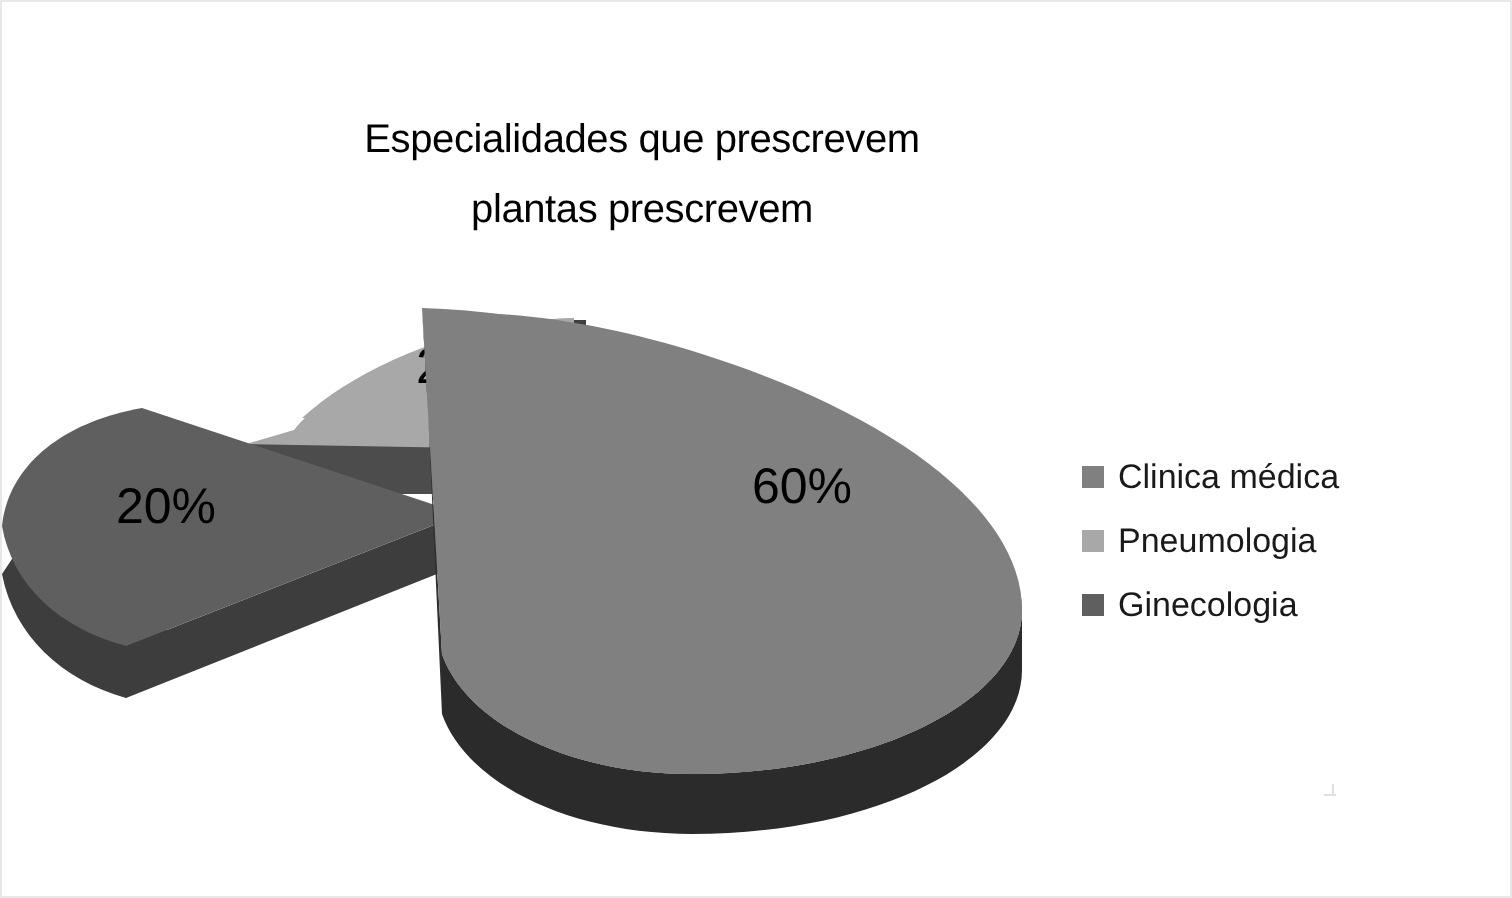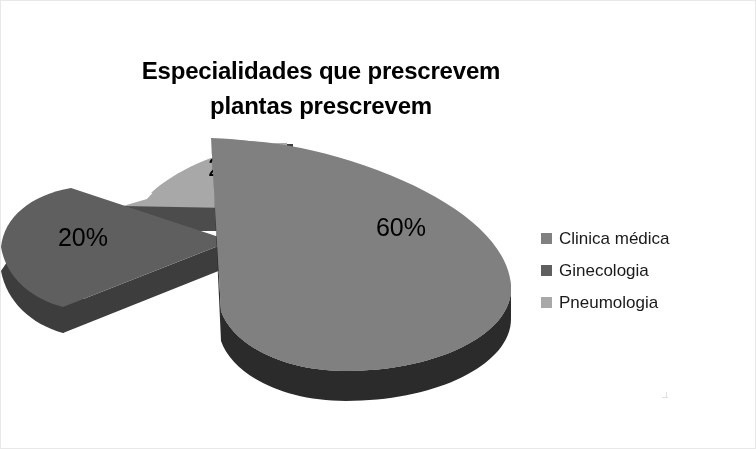--- a/index.html
+++ b/index.html
@@ -17,33 +17,33 @@
     overflow: hidden;
     font-family: "Liberation Sans", sans-serif;
   }
   #chart-title {
     position: absolute;
     left: 60px;
     top: 52px;
     width: 520px;
     text-align: center;
     font-family: "Liberation Sans", sans-serif;
-    font-size: 24px;
-    font-weight: bold;
+    font-size: 20px;
+    font-weight: normal;
     line-height: 35px;
     color: #000000;
     letter-spacing: -0.2px;
   }
   #chart-title .title-line {
     display: block;
   }
   #pie-area {
     position: absolute;
     left: 0px;
-    top: 120px;
+    top: 136px;
     width: 540px;
     height: 290px;
   }
   #pie-svg {
     display: block;
   }
   .slice-label {
     font-family: "Liberation Sans", sans-serif;
     font-size: 25px;
     fill: #000000;
@@ -155,27 +155,27 @@
   </div>
 
   <div id="legend">
 
     <div class="legend-item">
       <span class="legend-swatch" style="background:#808080"></span>
       <span class="legend-label">Clinica médica</span>
     </div>
 
     <div class="legend-item">
-      <span class="legend-swatch" style="background:#5f5f5f"></span>
-      <span class="legend-label">Ginecologia</span>
+      <span class="legend-swatch" style="background:#a8a8a8"></span>
+      <span class="legend-label">Pneumologia</span>
     </div>
 
     <div class="legend-item">
-      <span class="legend-swatch" style="background:#a8a8a8"></span>
-      <span class="legend-label">Pneumologia</span>
+      <span class="legend-swatch" style="background:#5f5f5f"></span>
+      <span class="legend-label">Ginecologia</span>
     </div>
 
   </div>
 
   <div id="resize-handle">
     <span class="h1"></span>
       <span class="h2"></span>
   </div>
 
 </div>

